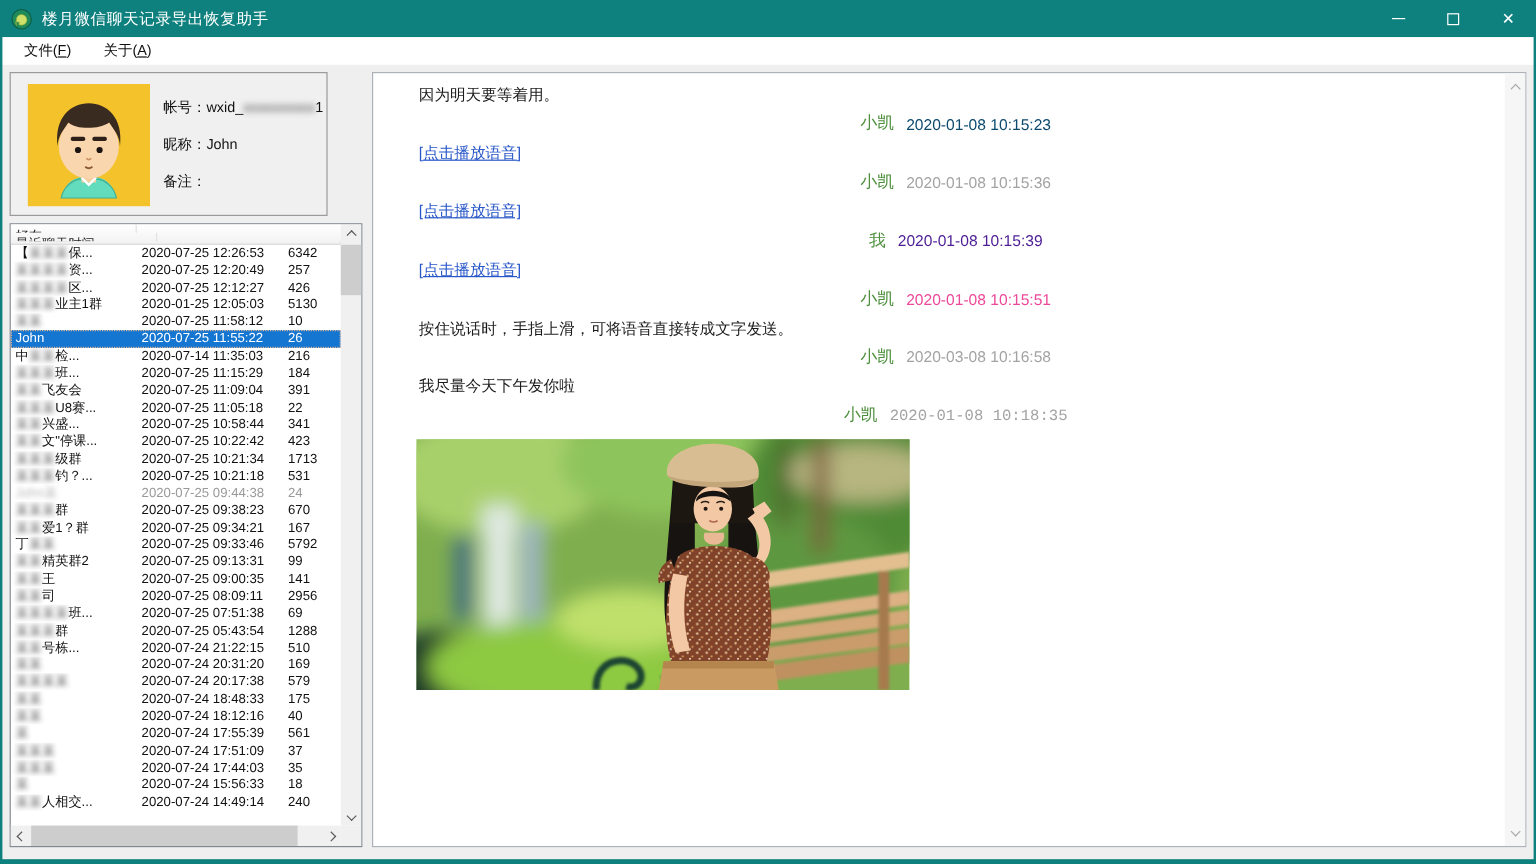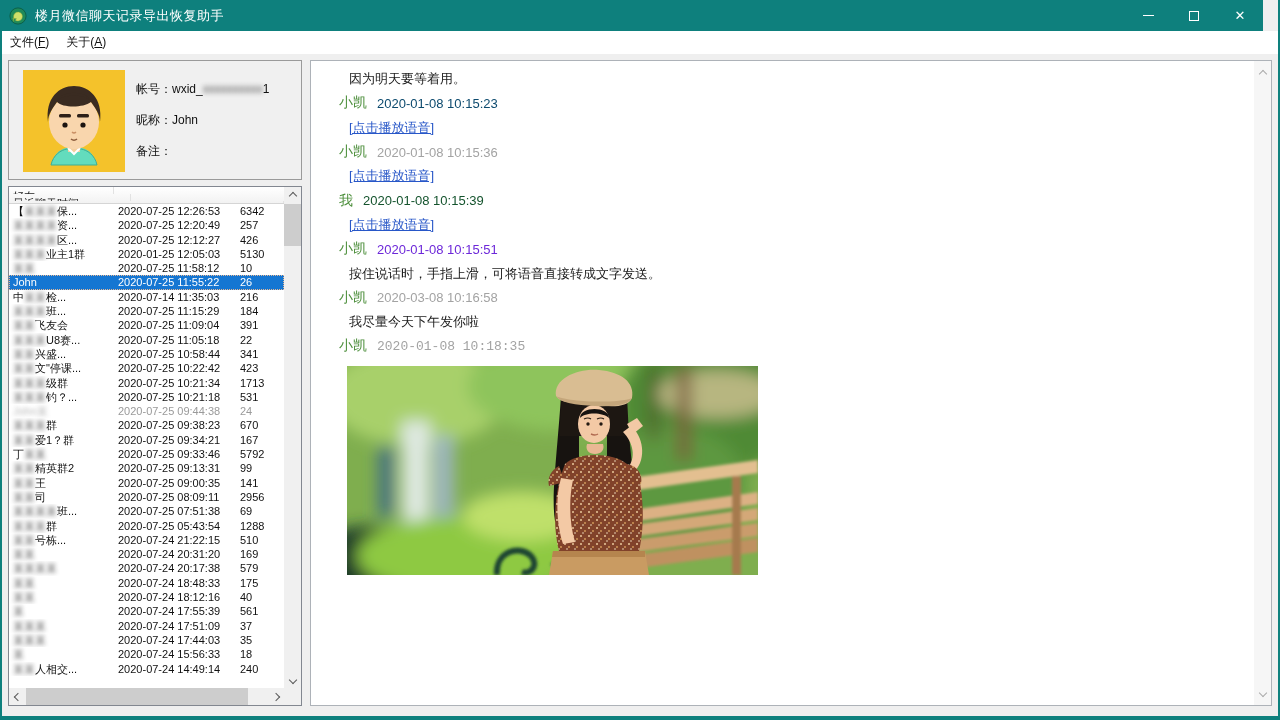--- a/index.html
+++ b/index.html
@@ -1,36 +1,36 @@
 <!DOCTYPE html>
 <html><head>
 <meta charset="utf-8">
 <style>
   * { margin:0; padding:0; box-sizing:border-box; }
   html,body { width:1280px; height:720px; font-family:"Liberation Sans","DejaVu Sans",sans-serif; }
   .window { position:relative; width:1280px; height:720px; background:#efefef; overflow:hidden; }
 
   
-  .titlebar { position:absolute; top:0; left:0; right:17px; height:31px; background:#0e807d; display:flex; align-items:center; color:#fff; }
+  .titlebar { position:absolute; top:0; left:0; right:0; height:31px; background:#0e807d; display:flex; align-items:center; color:#fff; }
   .app-icon { width:18px; height:18px; margin:0 8px 0 9px; flex:0 0 auto; }
   .title-text { font-size:13px; letter-spacing:.5px; }
   .win-controls { position:absolute; right:0; top:0; height:31px; display:flex; }
   .win-btn { width:46px; height:31px; display:flex; align-items:center; justify-content:center; color:#fff; font-size:13px; cursor:default; }
   .win-btn .bar { width:11px; height:1px; background:#fff; display:block; }
   .win-btn .box { width:10px; height:10px; border:1px solid #fff; display:block; }
   .edge-l, .edge-r { position:absolute; top:0; bottom:0; width:2px; background:#0e807d; z-index:40; }
   .edge-l { left:0; } .edge-r { right:0; }
   .edge-b { position:absolute; left:0; right:0; bottom:0; height:4px; background:#0e807d; z-index:40; }
 
   .menubar { position:absolute; top:31px; left:0; right:0; height:23px; background:#fff; display:flex; align-items:center; font-size:12px; color:#111; }
-  .menu-item { padding:3px 7px; margin-left:3px; }
+  .menu-item { padding:3px 7px; margin-left:13px; }
   .menu-item u { text-decoration:underline; }
 
   
-  .profile { position:absolute; left:8px; top:60px; width:294px; height:120px; background:#f0f0f0; border:1px solid #9a9a9a; }
+  .profile { position:absolute; left:8px; top:60px; width:265px; height:120px; background:#f0f0f0; border:1px solid #9a9a9a; }
   .avatar { position:absolute; left:14px; top:9px; width:102px; height:102px; }
   .p-row { position:absolute; left:127px; font-size:12px; color:#111; }
   .p-row .lab { color:#111; }
   .blurred { filter:blur(2.5px); opacity:.75; }
 
   
   .friends { position:absolute; left:8px; top:186px; width:294px; height:520px; background:#fff; border:1px solid #828790; }
   .fl-head { position:absolute; left:0; top:0; right:17px; height:17px; display:flex; background:linear-gradient(#ffffff,#f2f2f2); border-bottom:1px solid #d5d5d5; font-size:11px; color:#222;flex-direction:column; }
   .fl-hcell { padding:2px 0 0 4px; border-right:1px solid #e2e2e2; overflow:hidden; white-space:nowrap; }
   .fl-rows { position:absolute; left:0; top:17px; right:17px; bottom:17px; overflow:hidden; font-size:11px; color:#111; }
@@ -55,21 +55,21 @@
   .vscroll .sb-btn.top { position:absolute; top:0; } .vscroll .sb-btn.bot { position:absolute; bottom:0; }
   .hthumb { height:17px; background:#cdcdcd; flex:0 0 auto; }
 
   
   .chat { position:absolute; left:310px; top:60px; width:962px; height:646px; background:#fff; border:1px solid #adb2b8; }
   .chat-scroll { position:absolute; top:0; right:0; bottom:0; width:17px; background:#f6f6f6; }
   .chat-scroll .chev { border-color:#ababab; }
   .chat-scroll .sb-btn.top { position:absolute; top:4px; left:0; } .chat-scroll .sb-btn.bot { position:absolute; bottom:4px; left:0; }
   .chat-body { position:absolute; left:0; top:0; right:17px; bottom:0; overflow:hidden; padding-top:6px; }
   .chat-line { height:24.3px; display:flex; align-items:center; padding-left:38px; font-size:13px; color:#1b1b1b; white-space:nowrap; }
-  .chat-line.hdr { padding-left:28px; }
+  .chat-line.hdr { padding-left:28px;justify-content:center; }
   .hdr .sender { font-size:14px; margin-right:10px; }
   .hdr .time { font-size:13px; }
   .voice-link { text-decoration:underline; cursor:pointer; }
   .chat-photo { margin:7px 0 0 36px; width:411px; height:209px; display:block; }
 </style>
 </head>
 <body>
 
 <div class="window">
 
@@ -337,28 +337,28 @@
         </div>
         <div class="chat-line hdr">
           <span class="sender" style="color: rgb(77, 143, 60);">小凯</span>
           <span class="time" style="color: rgb(163, 163, 163);">2020-01-08 10:15:36</span>
         </div>
         <div class="chat-line">
           <a class="voice-link" style="color: rgb(40, 87, 200);">[点击播放语音]</a>
         </div>
         <div class="chat-line hdr">
           <span class="sender" style="color: rgb(77, 143, 60);">我</span>
-          <span class="time" style="color: #14532d;">2020-01-08 10:15:39</span>
+          <span class="time" style="color: #4c1d95;">2020-01-08 10:15:39</span>
         </div>
         <div class="chat-line">
           <a class="voice-link" style="color: rgb(40, 87, 200);">[点击播放语音]</a>
         </div>
         <div class="chat-line hdr">
           <span class="sender" style="color: rgb(77, 143, 60);">小凯</span>
-          <span class="time" style="color: #6d28d9;">2020-01-08 10:15:51</span>
+          <span class="time" style="color: #ec4899;">2020-01-08 10:15:51</span>
         </div>
         <div class="chat-line">
           <span>按住说话时，手指上滑，可将语音直接转成文字发送。</span>
         </div>
         <div class="chat-line hdr">
           <span class="sender" style="color: rgb(77, 143, 60);">小凯</span>
           <span class="time" style="color: rgb(163, 163, 163);">2020-03-08 10:16:58</span>
         </div>
         <div class="chat-line">
           <span>我尽量今天下午发你啦</span>

